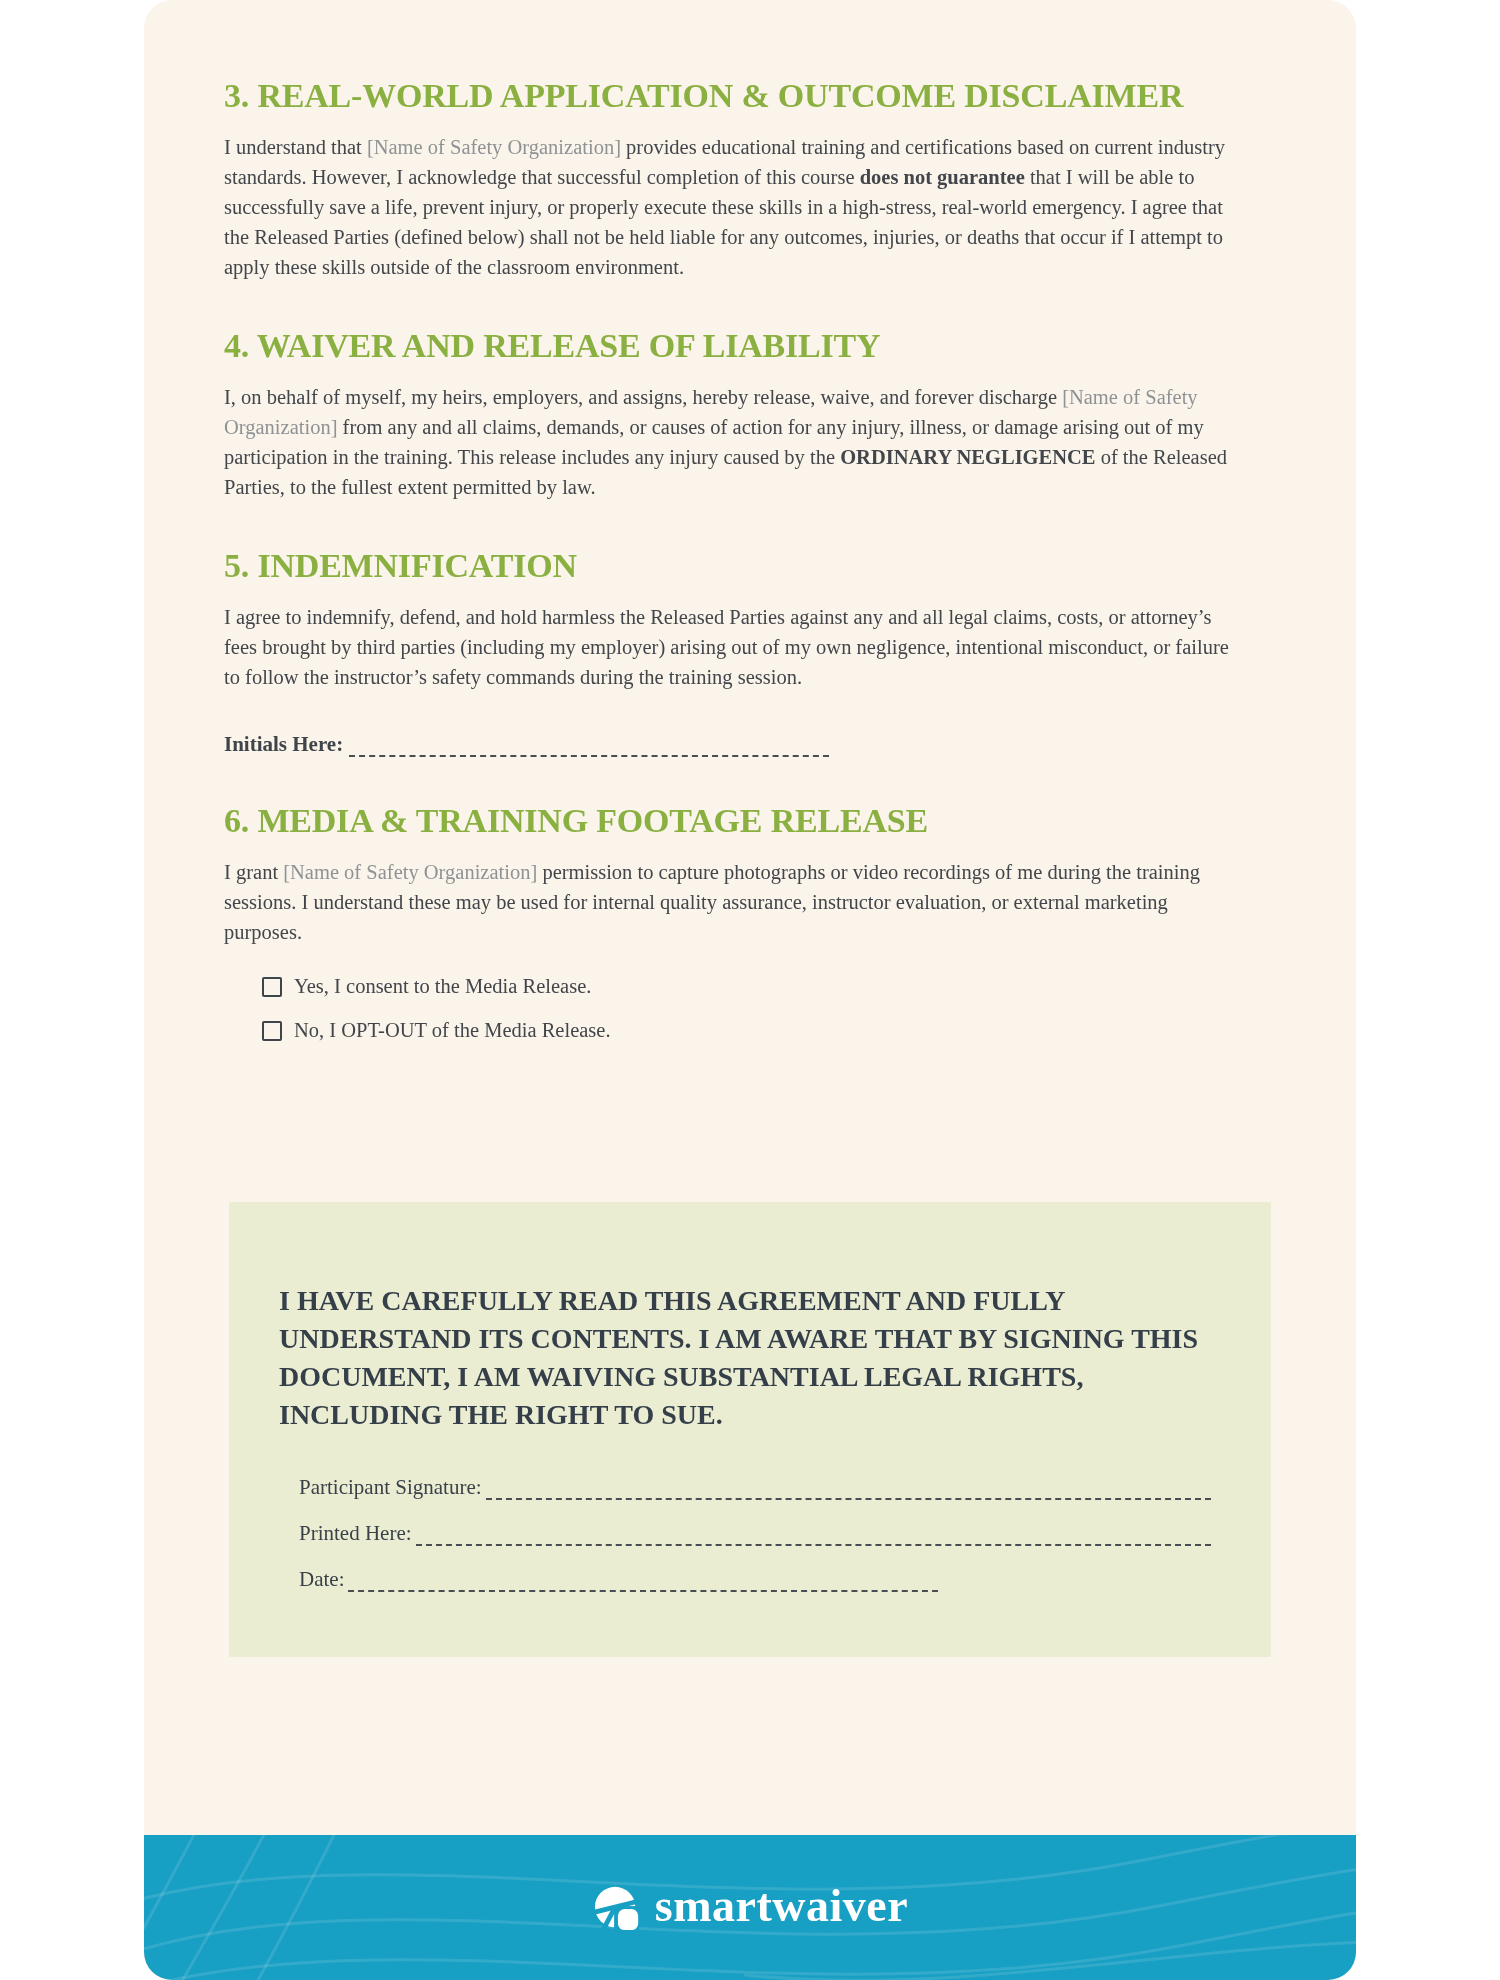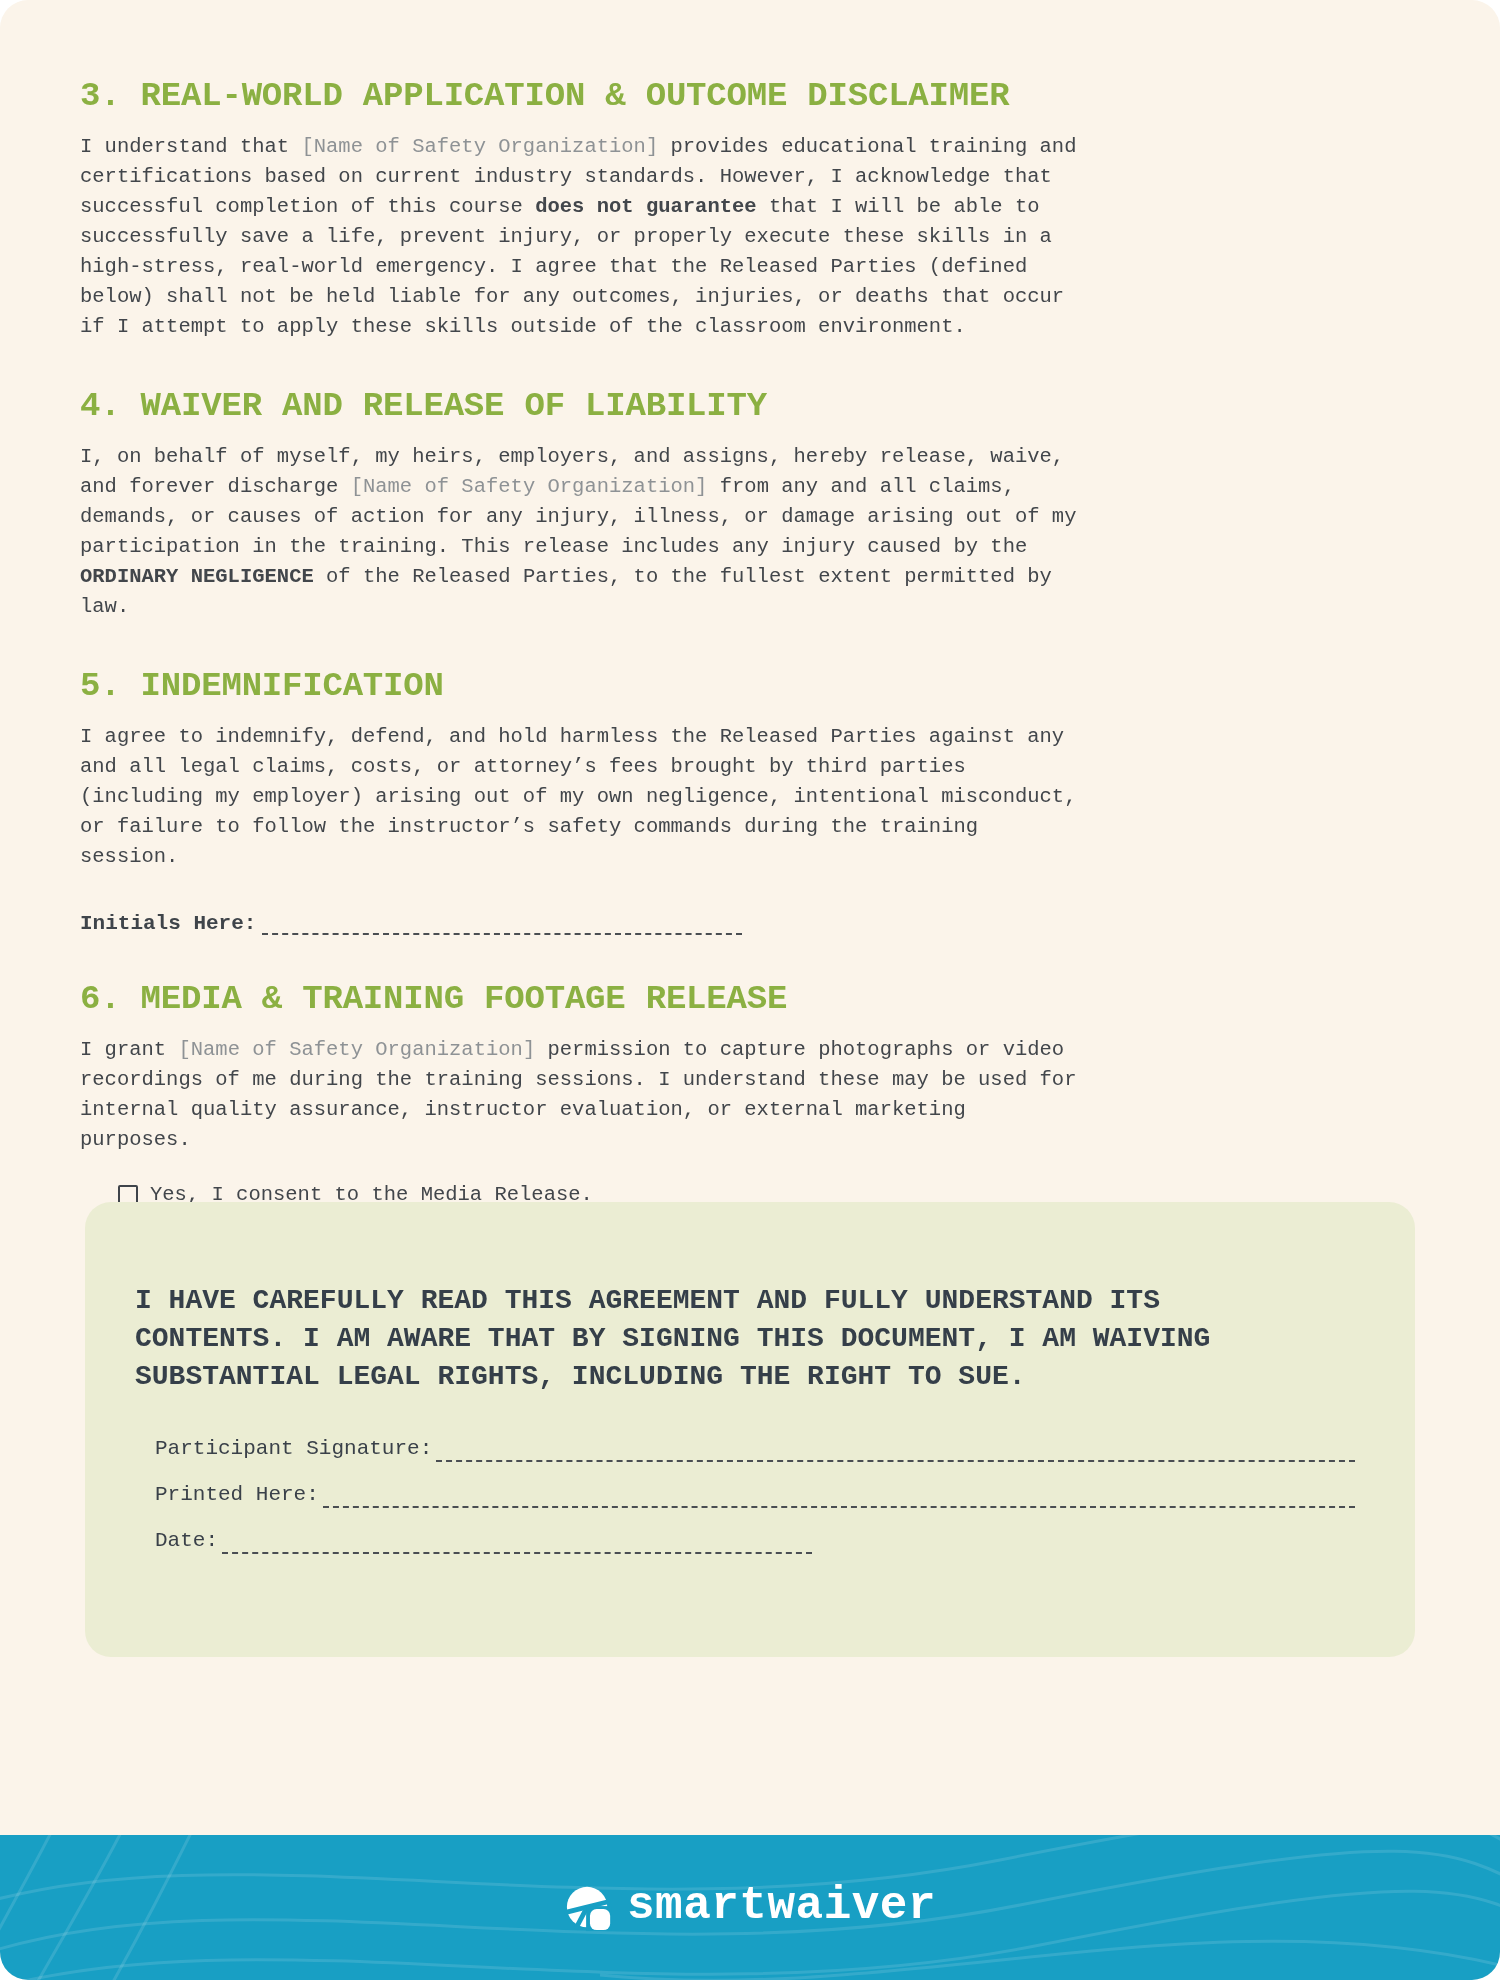--- a/index.html
+++ b/index.html
@@ -1,22 +1,22 @@
 <!DOCTYPE html>
 <html><head>
 <meta charset="utf-8">
 <style>
   html,body{margin:0;padding:0;background:#ffffff;}
   .page{
     position:relative;
-    width:1500px;height:1980px;
+    width:1212px;height:1980px;
     background:#FBF4EA;
     border-radius:28px;
     overflow:hidden;
-    font-family:Liberation Mono, monospace;
+    font-family:Liberation Serif, serif;
     color:#42464B;
     margin:0 auto;
   }
   .content{padding:78px 80px 0 80px;}
   h2.sec{
     margin:46px 0 18px 0;
     font-size:34px;
     line-height:1.06;
     font-weight:700;
     letter-spacing:-0.2px;
@@ -64,21 +64,21 @@
     border-radius:2px;
     margin-right:12px;
     flex:0 0 auto;
     background:transparent;
   }
   .sig-box{
     position:absolute;
     left:85px;right:85px;
     top:1202px;height:455px;
     background:#EBEDD3;
-    border-radius:26px;
+    border-radius:2px;
     box-sizing:border-box;
     padding:0 60px 0 50px;
   }
   .sig-statement{
     margin:80px 0 40px 0;
     max-width:1120px;
     font-size:28px;
     line-height:38px;
     font-weight:700;
     color:#353F49;

